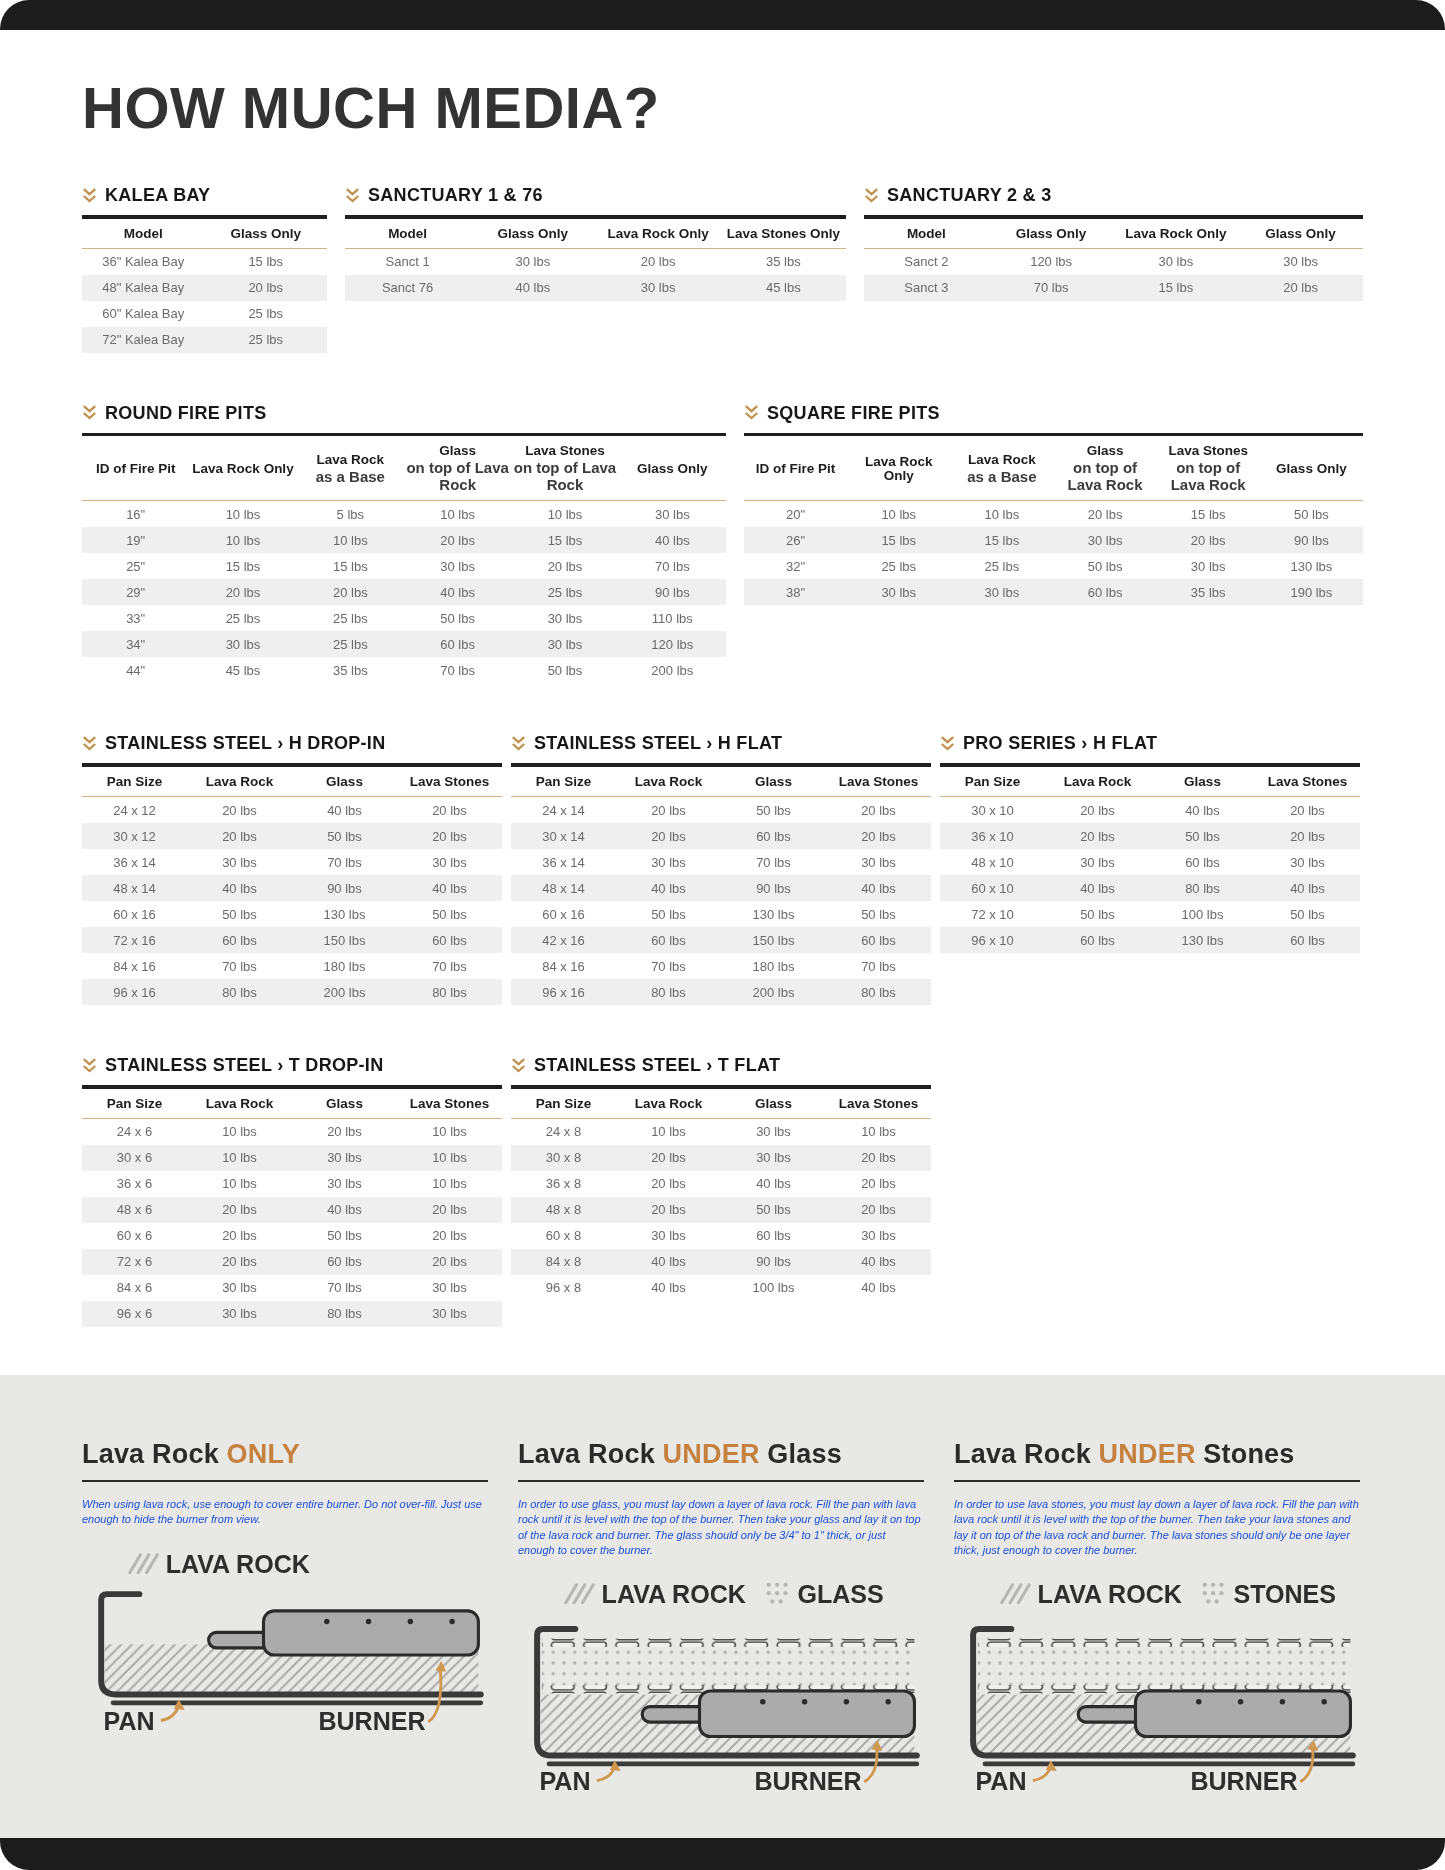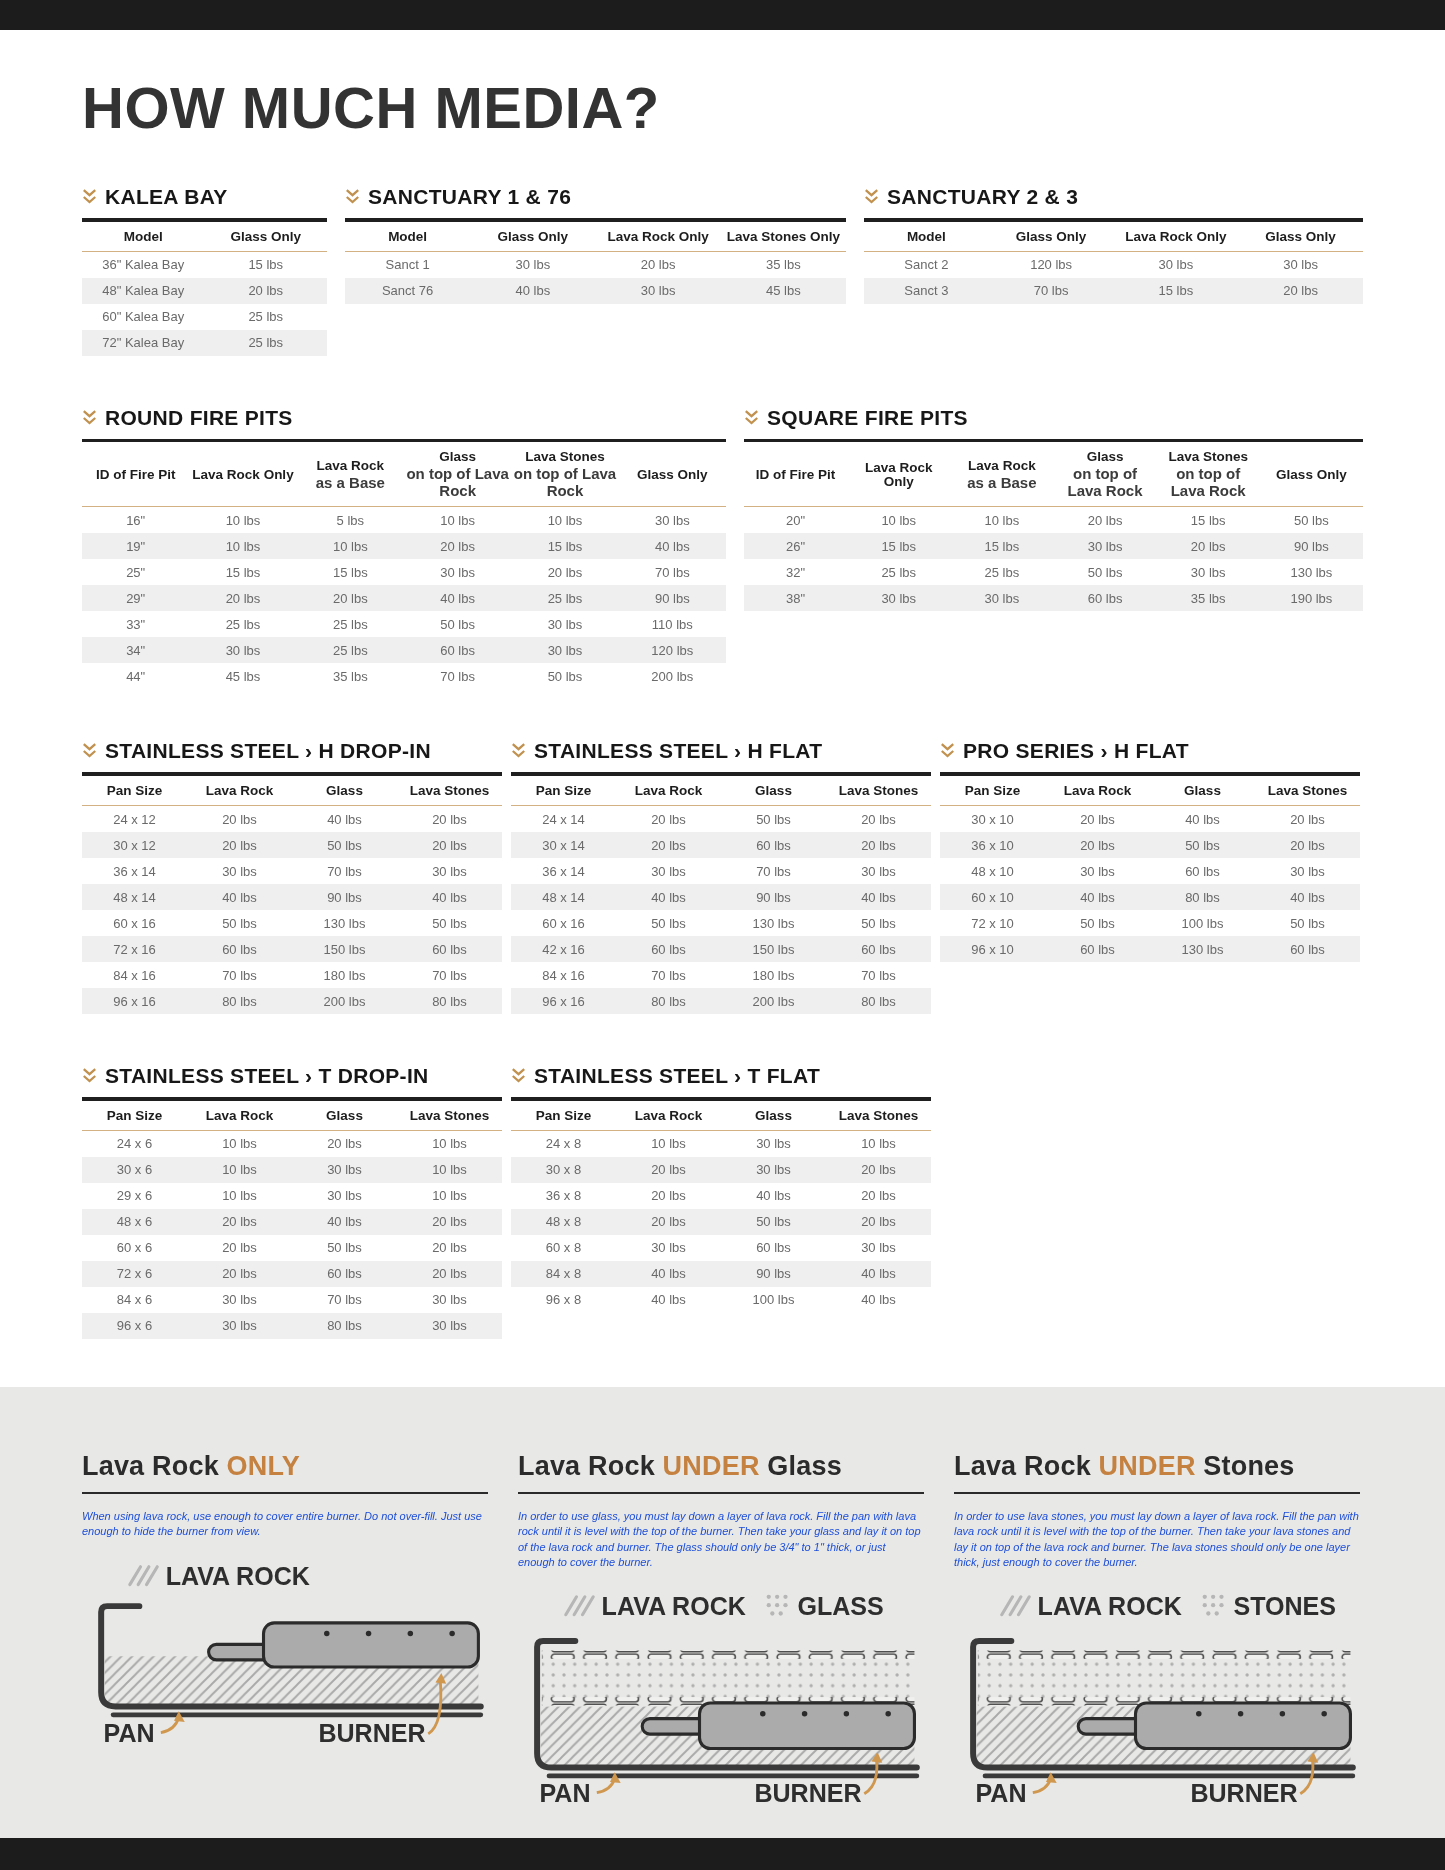--- a/index.html
+++ b/index.html
@@ -1,26 +1,26 @@
 <!DOCTYPE html>
 <html><head>
 <meta charset="utf-8">
 <style>
   * { box-sizing: border-box; margin: 0; padding: 0; }
   html,body { background:#fff; }
   body { font-family: "Liberation Sans", sans-serif; }
-  .page { width:1445px; height:1870px; display:flex; flex-direction:column; background:#fff; overflow:hidden; }
+  .page { width:1445px; height:1870px; display:flex; flex-direction:column; background:#fff; overflow:hidden;border-radius:29px; }
   .edgebar { height:30px; background:#1c1c1c; flex:none; }
   .content { flex:none; padding:0 0 0 82px; }
   h1.title { font-size:58px; font-weight:bold; color:#333; letter-spacing:.5px; margin:44px 0 44px 0; }
 
   .trow { display:flex; gap:18px; margin-bottom:50px; }
   .trow.tight { gap:9px; }
   .tsec-head { display:flex; align-items:center; gap:8px; margin-bottom:9px; }
-  .tsec-head h2 { font-size:21px; font-weight:bold; color:#171717; letter-spacing:.3px; white-space:nowrap; }
+  .tsec-head h2 { font-size:18px; font-weight:bold; color:#171717; letter-spacing:.3px; white-space:nowrap; }
   .chev { width:15px; height:16px; flex:none; display:inline-block; }
   .thick-rule { height:3.5px; background:#1f1f1f; }
   table { width:100%; border-collapse:collapse; table-layout:fixed; }
   th { font-size:13.5px; font-weight:bold; color:#1d1d1d; text-align:center; vertical-align:middle;
        padding:8px 2px 7px; border-bottom:1.5px solid #d4b183; }
   th .cl { display:block; line-height:1.05; }
   th .cs { display:block; font-size:15px; font-weight:bold; color:#3c3c3c; margin-top:1px; }
   td { font-size:13px; color:#6a6a6a; text-align:center; padding:5.5px 2px; }
   tbody tr:nth-child(even) { background:#efefef; }
 
@@ -612,21 +612,21 @@
                 <td>20 lbs</td>
                 <td>10 lbs</td>
               </tr>
               <tr>
                 <td>30 x 6</td>
                 <td>10 lbs</td>
                 <td>30 lbs</td>
                 <td>10 lbs</td>
               </tr>
               <tr>
-                <td>29 x 6</td>
+                <td>36 x 6</td>
                 <td>10 lbs</td>
                 <td>30 lbs</td>
                 <td>10 lbs</td>
               </tr>
               <tr>
                 <td>48 x 6</td>
                 <td>20 lbs</td>
                 <td>40 lbs</td>
                 <td>20 lbs</td>
               </tr>

